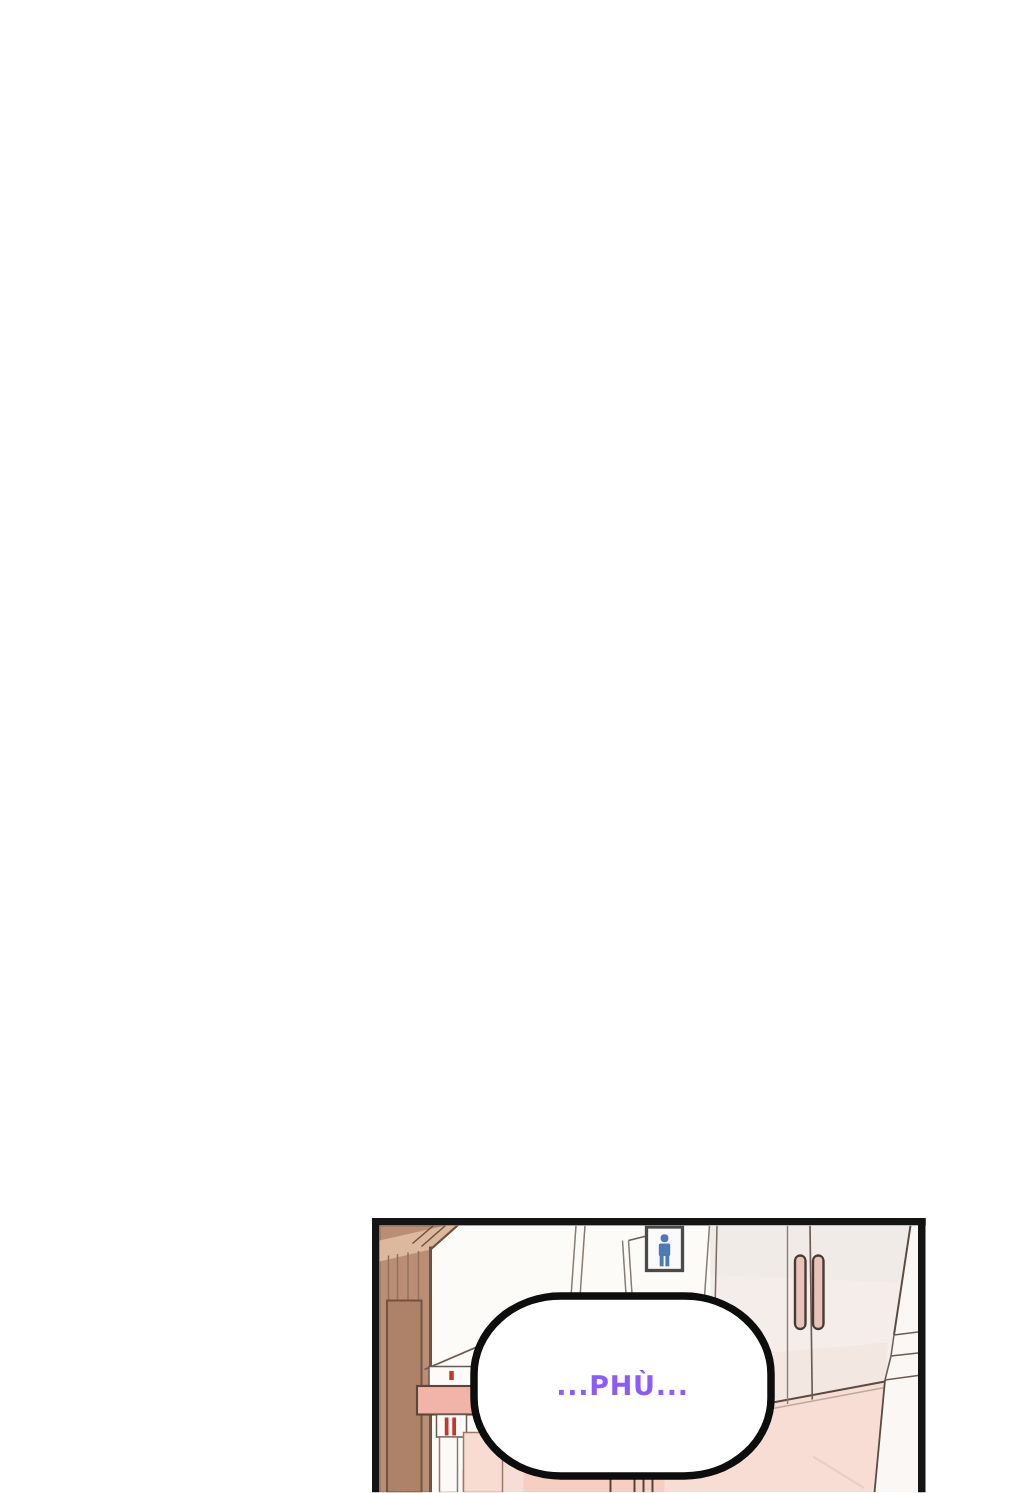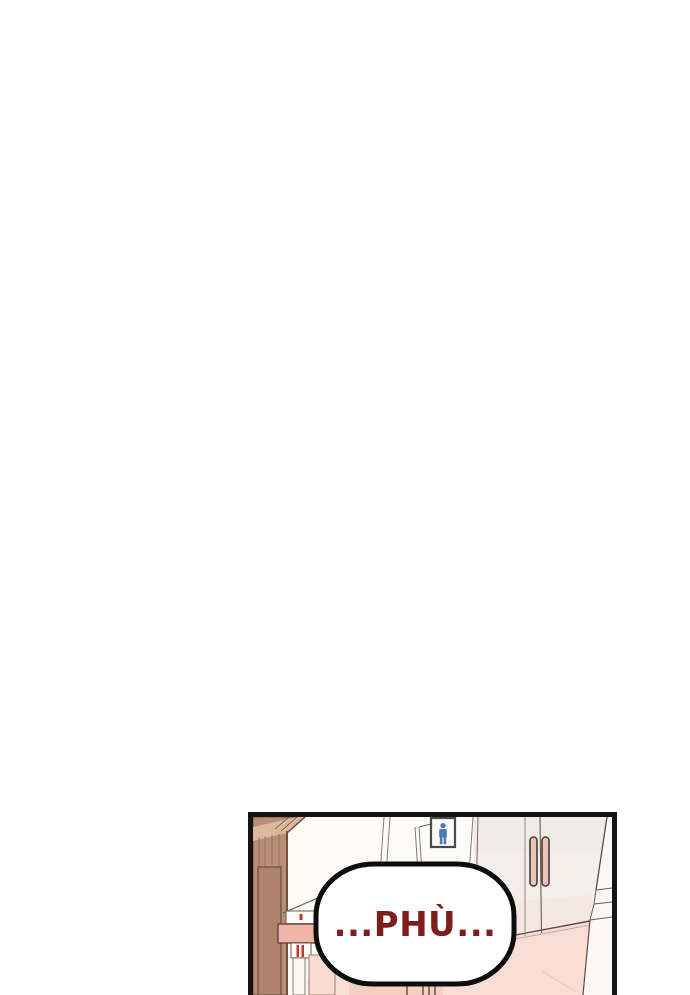--- a/index.html
+++ b/index.html
@@ -34,23 +34,23 @@
   .bubble-text {
     position: absolute;
     left: 63px;
     top: 47px;
     width: 198px;
     height: 120px;
     display: flex;
     align-items: center;
     justify-content: center;
     font-weight: bold;
-    font-size: 34px;
+    font-size: 18px;
     letter-spacing: 0.5px;
-    color: #7f1d1d;
+    color: #8b5cf6;
     white-space: nowrap;
     pointer-events: none;
   }
 </style>
 </head>
 <body>
 
 <div class="stage">
 
   <div class="comic-panel">

